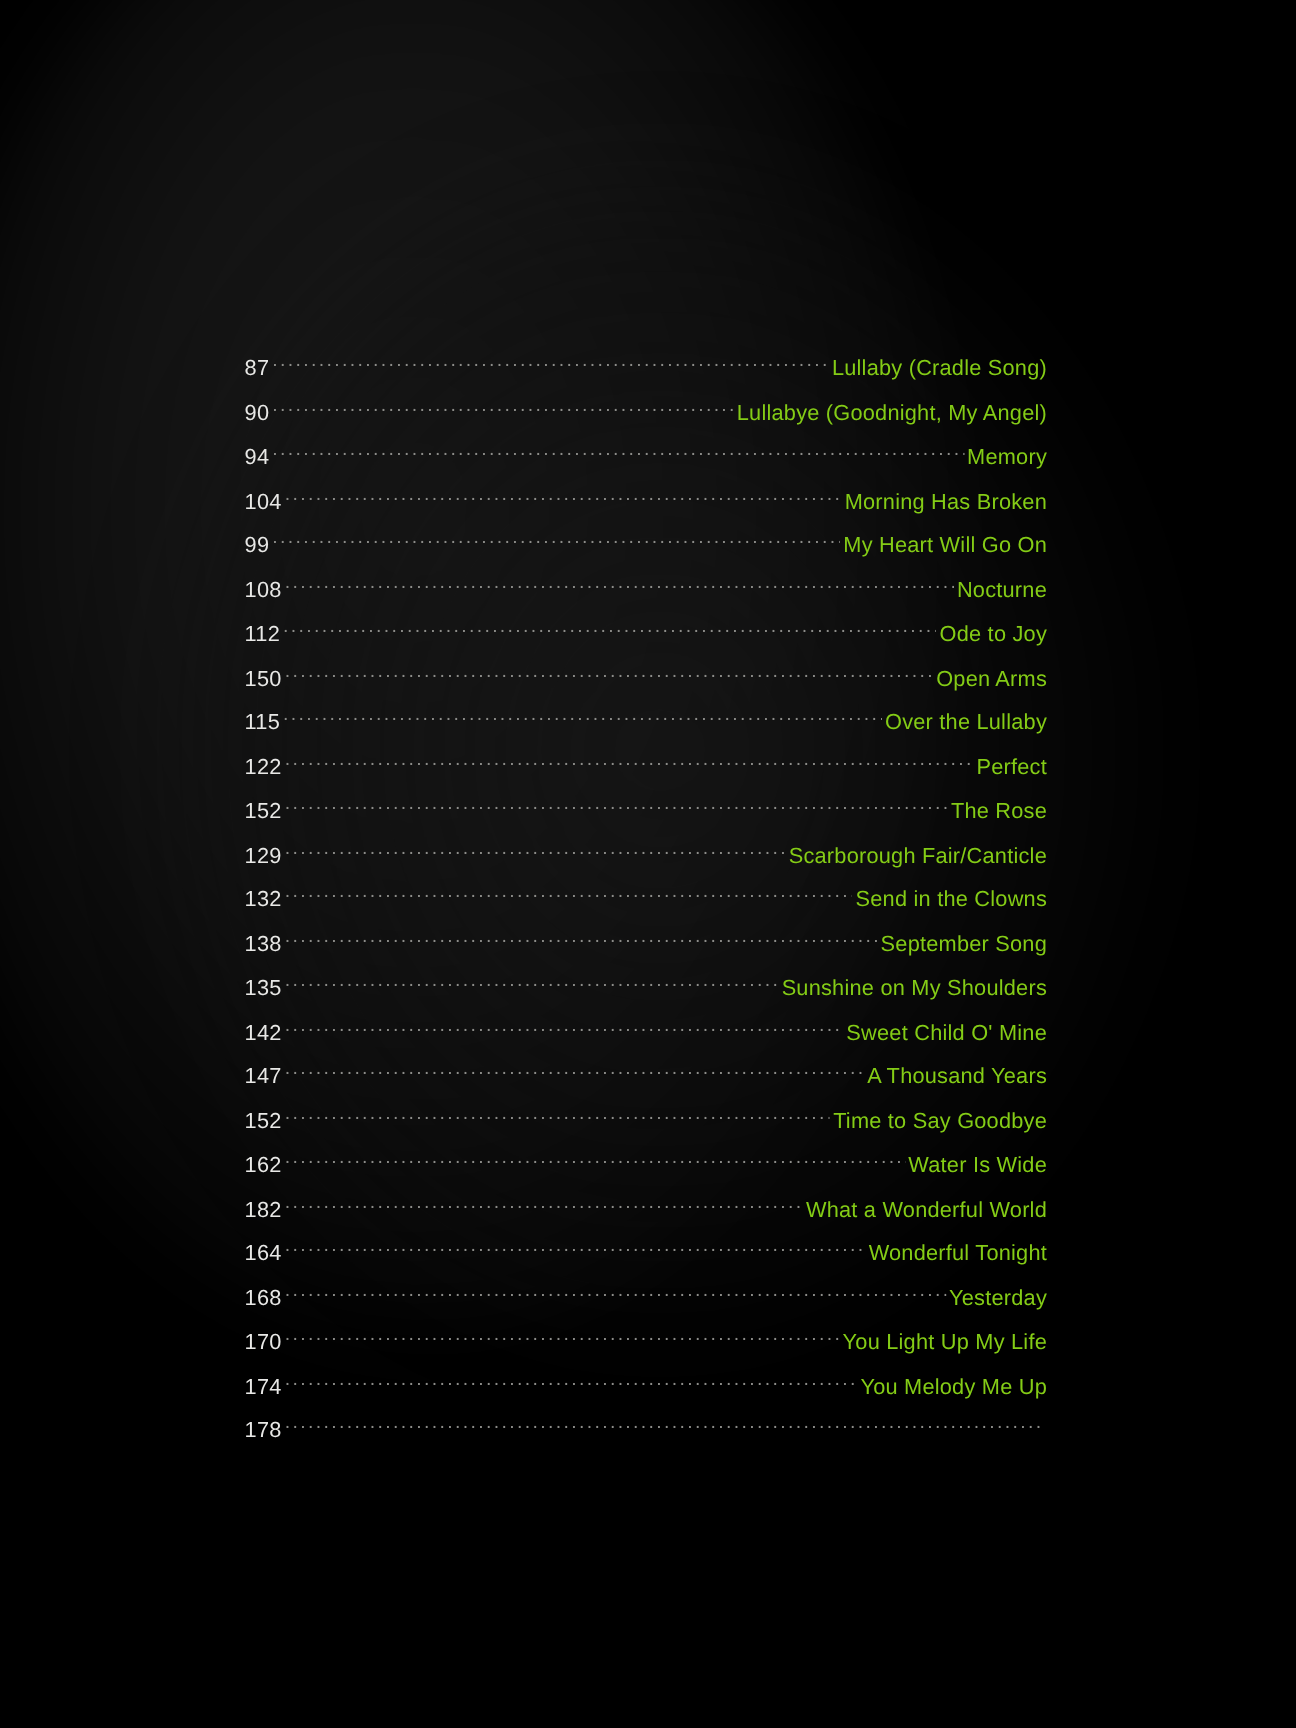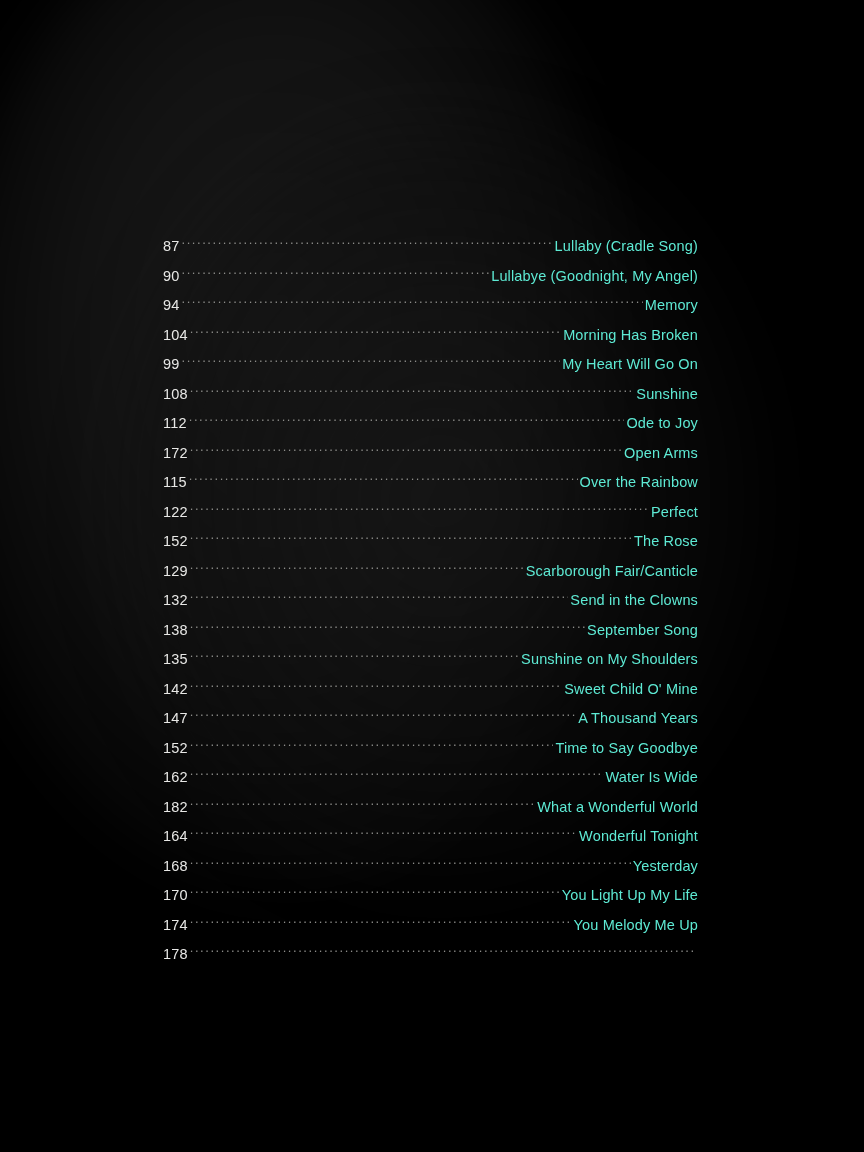--- a/index.html
+++ b/index.html
@@ -98,21 +98,21 @@
     right: 0;
     bottom: -1px;
     color: #8d8d8a;
     font-size: 13px;
     letter-spacing: 1.55px;
     white-space: nowrap;
   }
 
   .toc-title {
     flex: 0 0 auto;
-    color: #5eead4;
+    color: #84cc16;
     font-size: 14.5px;
     font-weight: 300;
     letter-spacing: 0.15px;
     text-align: center;
   }
 </style>
 </head>
 <body>
 
 <div id="glow-backdrop"></div>
@@ -141,36 +141,36 @@
         <span class="toc-title">Morning Has Broken</span>
       </li>
       <li class="toc-entry">
         <span class="toc-page-number">99</span>
         <span class="toc-leader"></span>
         <span class="toc-title">My Heart Will Go On</span>
       </li>
       <li class="toc-entry">
         <span class="toc-page-number">108</span>
         <span class="toc-leader"></span>
-        <span class="toc-title">Sunshine</span>
+        <span class="toc-title">Nocturne</span>
       </li>
       <li class="toc-entry">
         <span class="toc-page-number">112</span>
         <span class="toc-leader"></span>
         <span class="toc-title">Ode to Joy</span>
       </li>
       <li class="toc-entry">
-        <span class="toc-page-number">172</span>
+        <span class="toc-page-number">150</span>
         <span class="toc-leader"></span>
         <span class="toc-title">Open Arms</span>
       </li>
       <li class="toc-entry">
         <span class="toc-page-number">115</span>
         <span class="toc-leader"></span>
-        <span class="toc-title">Over the Rainbow</span>
+        <span class="toc-title">Over the Lullaby</span>
       </li>
       <li class="toc-entry">
         <span class="toc-page-number">122</span>
         <span class="toc-leader"></span>
         <span class="toc-title">Perfect</span>
       </li>
       <li class="toc-entry">
         <span class="toc-page-number">152</span>
         <span class="toc-leader"></span>
         <span class="toc-title">The Rose</span>

